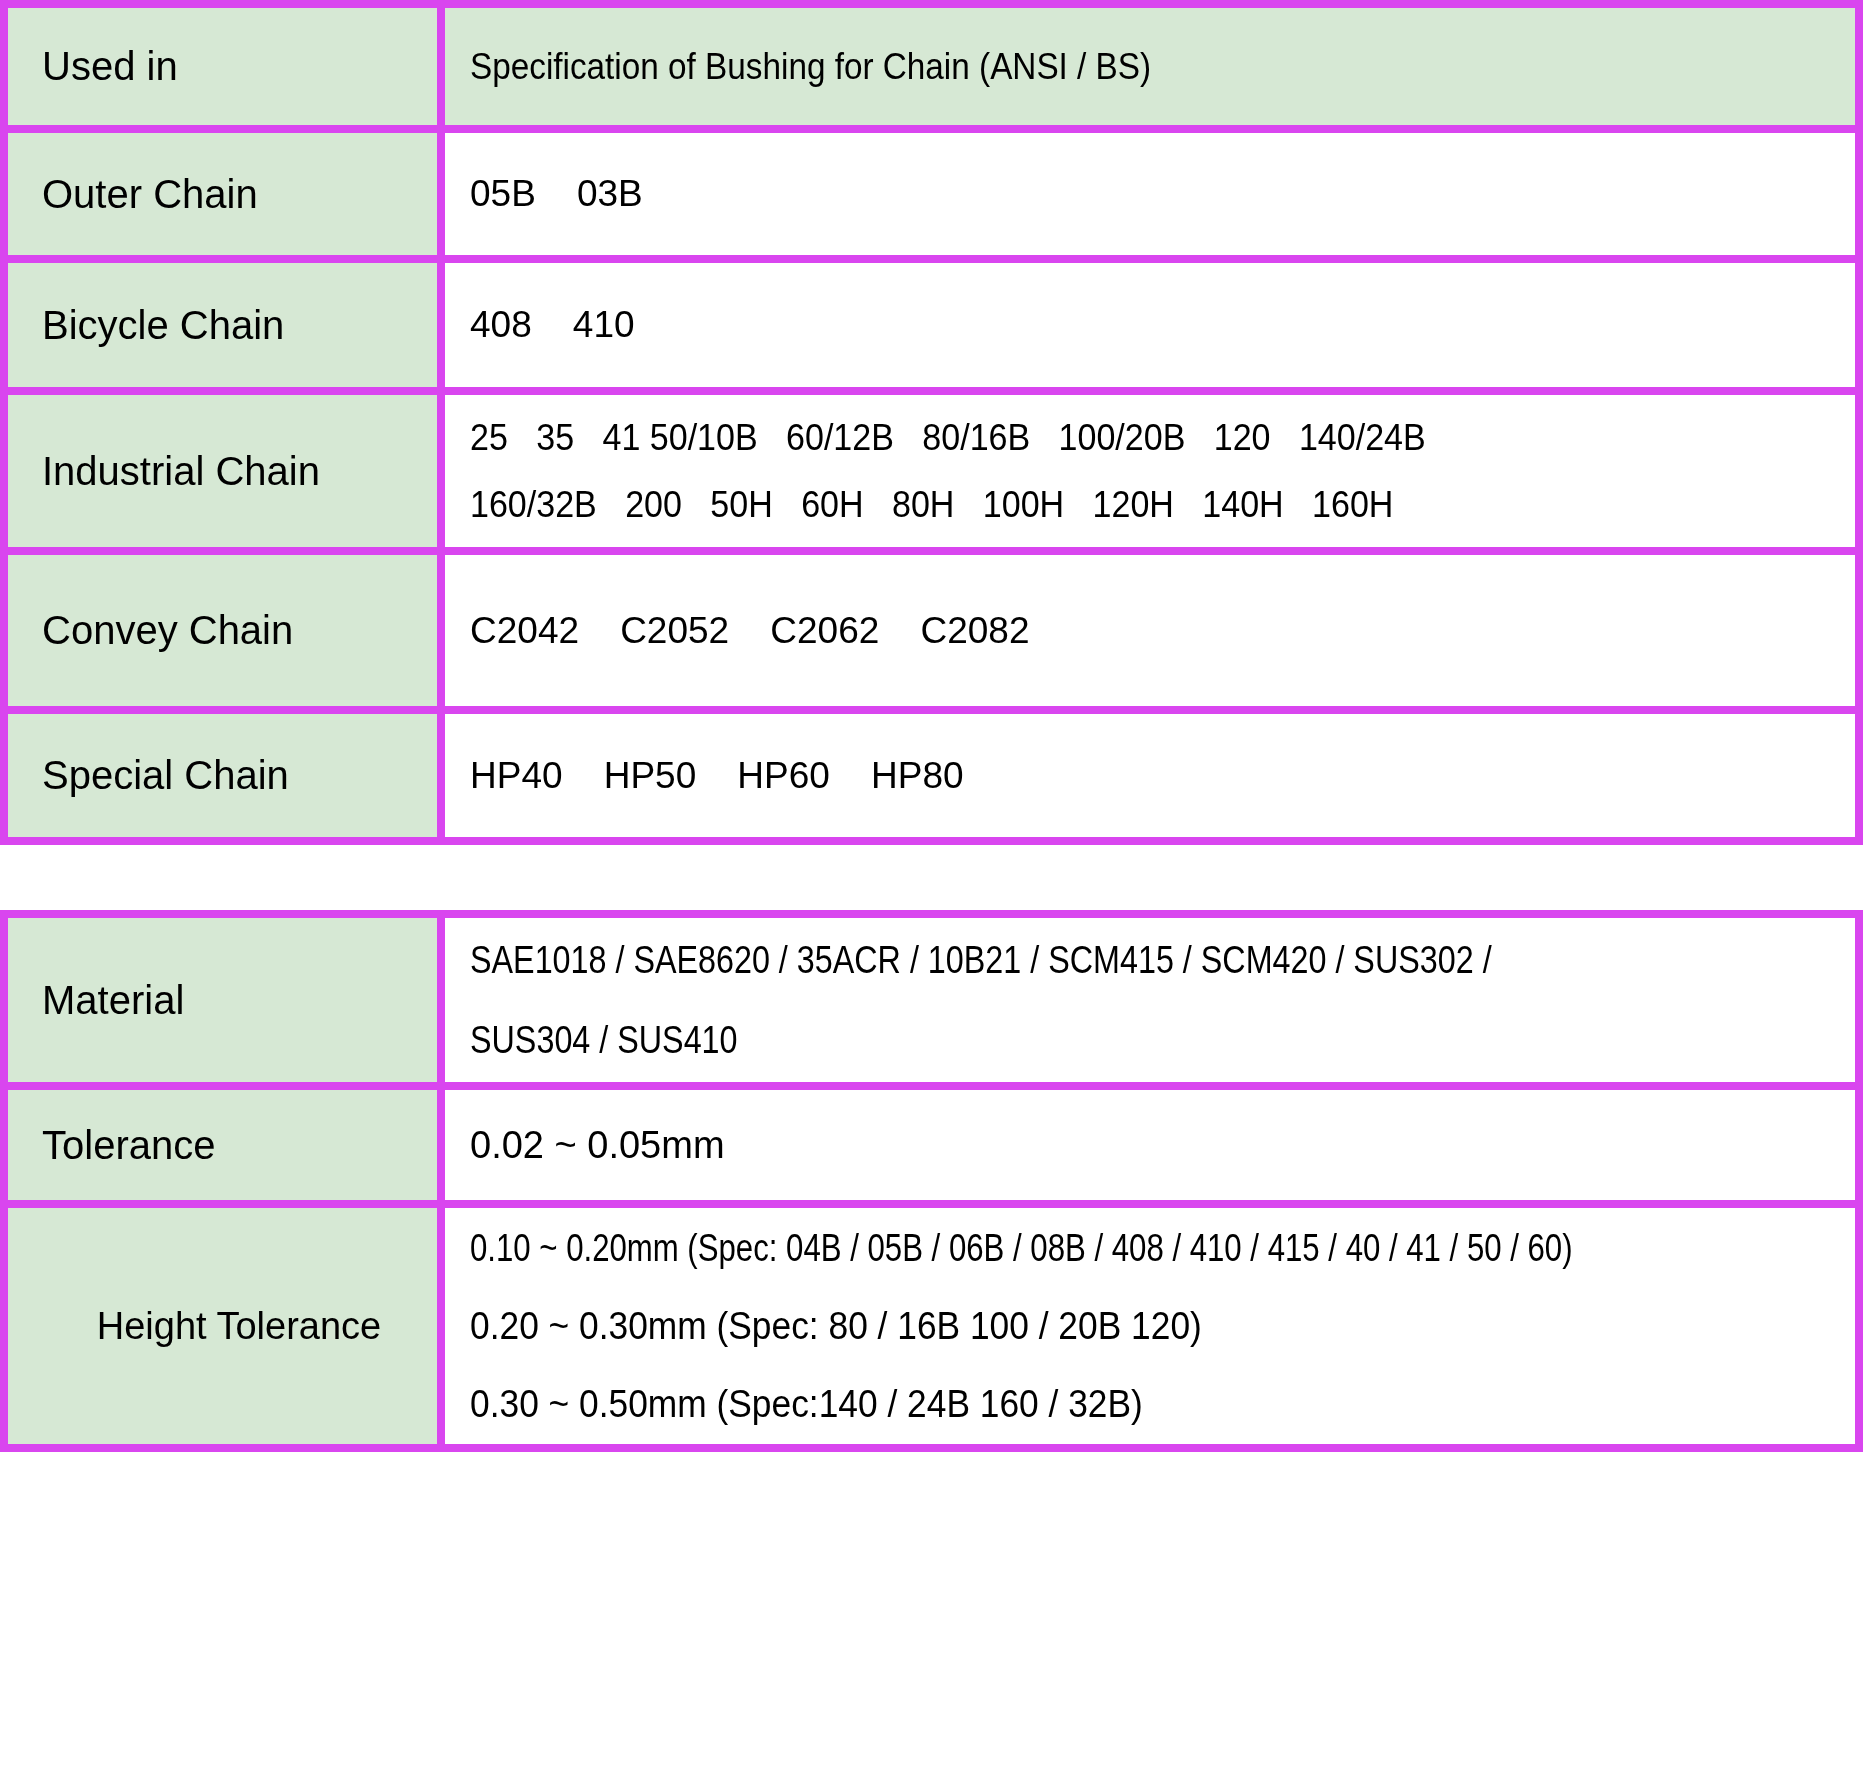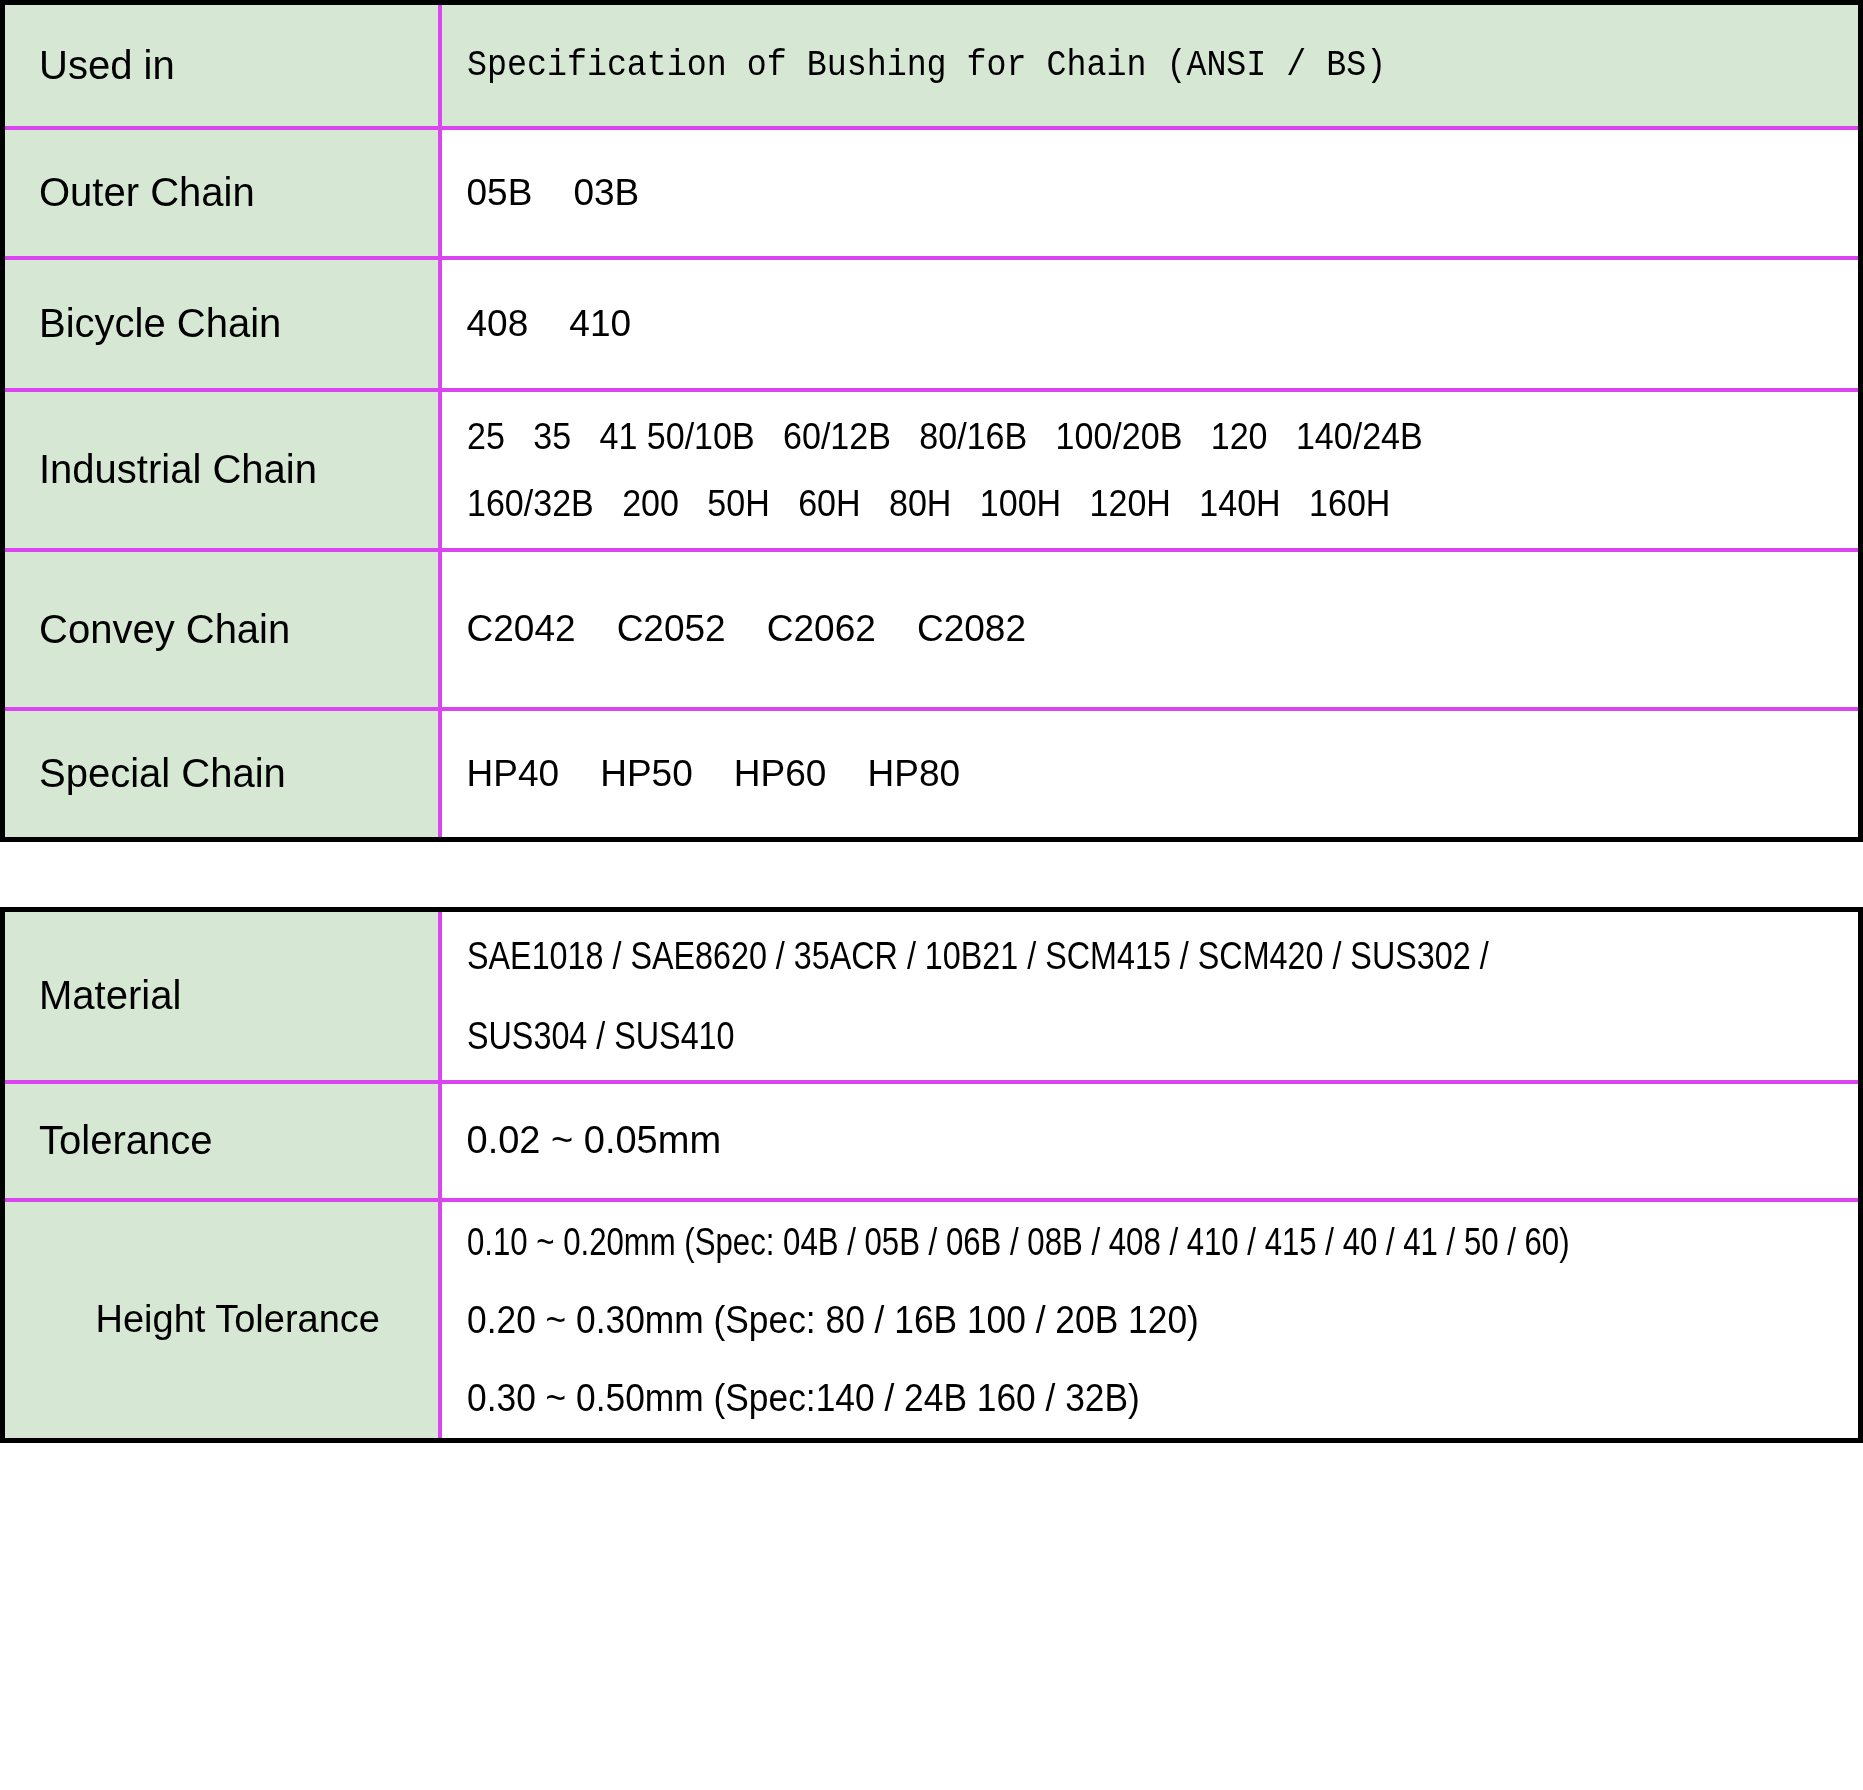--- a/index.html
+++ b/index.html
@@ -9,42 +9,41 @@
     font-family:"Liberation Sans","DejaVu Sans",sans-serif;
     box-sizing:border-box;
     overflow:hidden;
   }
   table.spec{
     border-collapse:collapse;
     table-layout:fixed;
     width:1863px;
   }
   table.spec td{
-    border:4px solid #d946ef;
+    border:8px solid #d946ef;
     vertical-align:middle;
     box-sizing:border-box;
     overflow:hidden;
   }
   table.spec{border:5px solid #000000;}
   .t2{margin-top:65px;}
   td.lab{
     background:#d6e8d4;
     font-size:40px;
     padding-left:34px;
   }
   td.lab.md{font-size:38px;text-align:center;}
   td.lab.sm{font-size:36px;}
   td.val{
     background:#ffffff;
     font-size:37px;
     padding-left:25px;
   }
   td.val.head{
     background:#d6e8d4;
-    font-family:Liberation Mono, monospace;
   }
   .t2 td.val{font-size:38px;}
   .line{
     white-space:pre;
     transform-origin:left center;
     display:block;
   }
   
   .cx82{transform:scaleX(0.82);}
   .cx85{transform:scaleX(0.85);}

